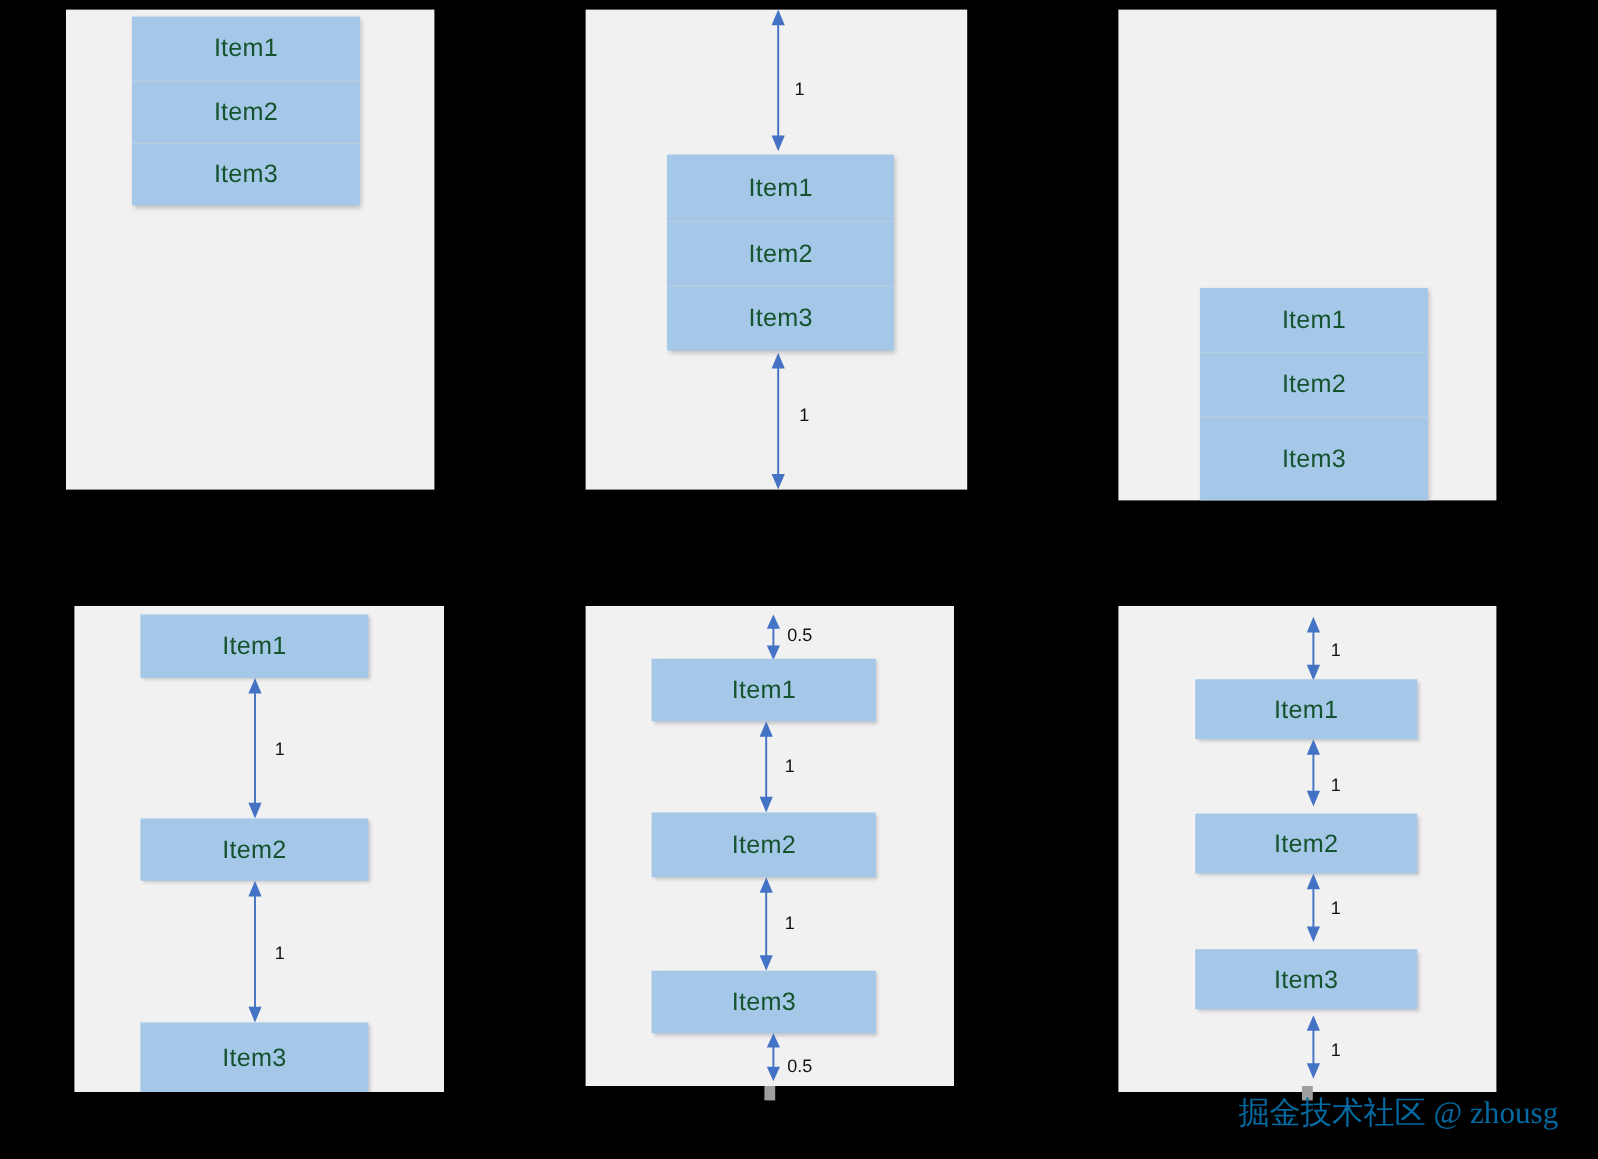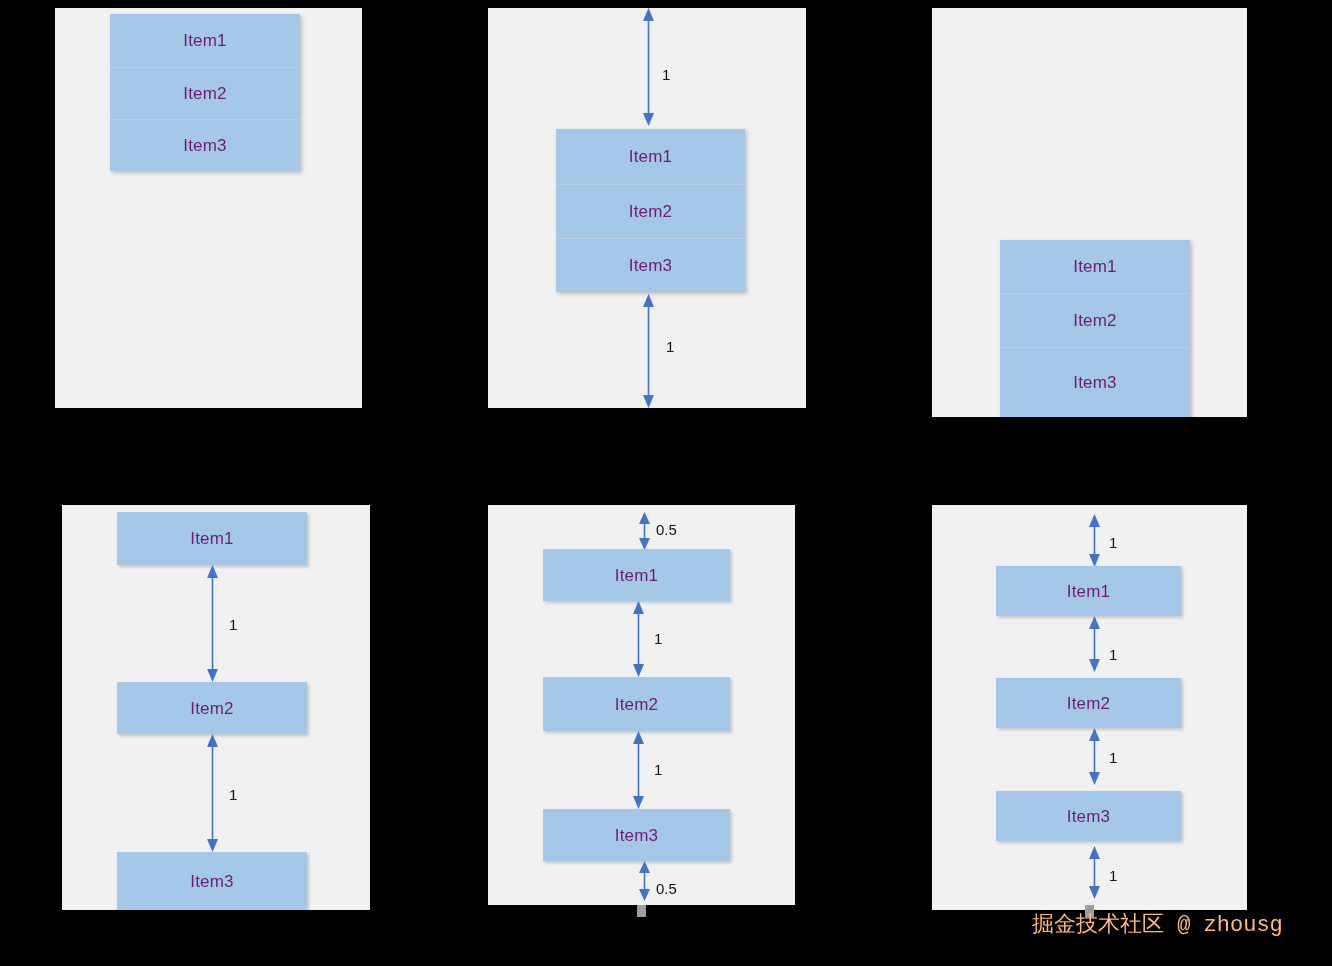--- a/index.html
+++ b/index.html
@@ -21,22 +21,22 @@
   .panel {
     position: absolute;
     background: #F1F1F1;
     overflow: hidden;
   }
 
   
   .item {
     position: absolute;
     background: #A5C8E8;
-    color: #701a75;
-    font-size: 17px;
+    color: #14532d;
+    font-size: 21px;
     line-height: 1;
     display: flex;
     align-items: center;
     justify-content: center;
     box-shadow: 2px 2px 3px rgba(0,0,0,0.18);
     letter-spacing: 0.2px;
   }
   .item.stacked {
     box-shadow: none;
     border-top: 1px solid #B9CFE2;
@@ -65,25 +65,25 @@
   .stub {
     position: absolute;
     background: #9E9E9E;
     width: 9px;
     height: 12px;
   }
 
   
   .watermark {
     position: absolute;
-    color: #fdba74;
-    font-size: 22px;
+    color: #0369a1;
+    font-size: 26px;
     line-height: 1;
     white-space: nowrap;
-    font-family: Liberation Mono, monospace;
+    font-family: Liberation Serif, serif;
   }
 </style>
 </head>
 <body>
 
 <div id="stage">
 
   <div class="panel" style="left:55px; top:8px; width:307px; height:400px;">
     <div class="group" style="left:55px; top:6px; width:190px; height:157px;">
       <div class="item stacked" style="left:0; top:0; width:190px; height:53px; border-top:none;">Item1</div>

